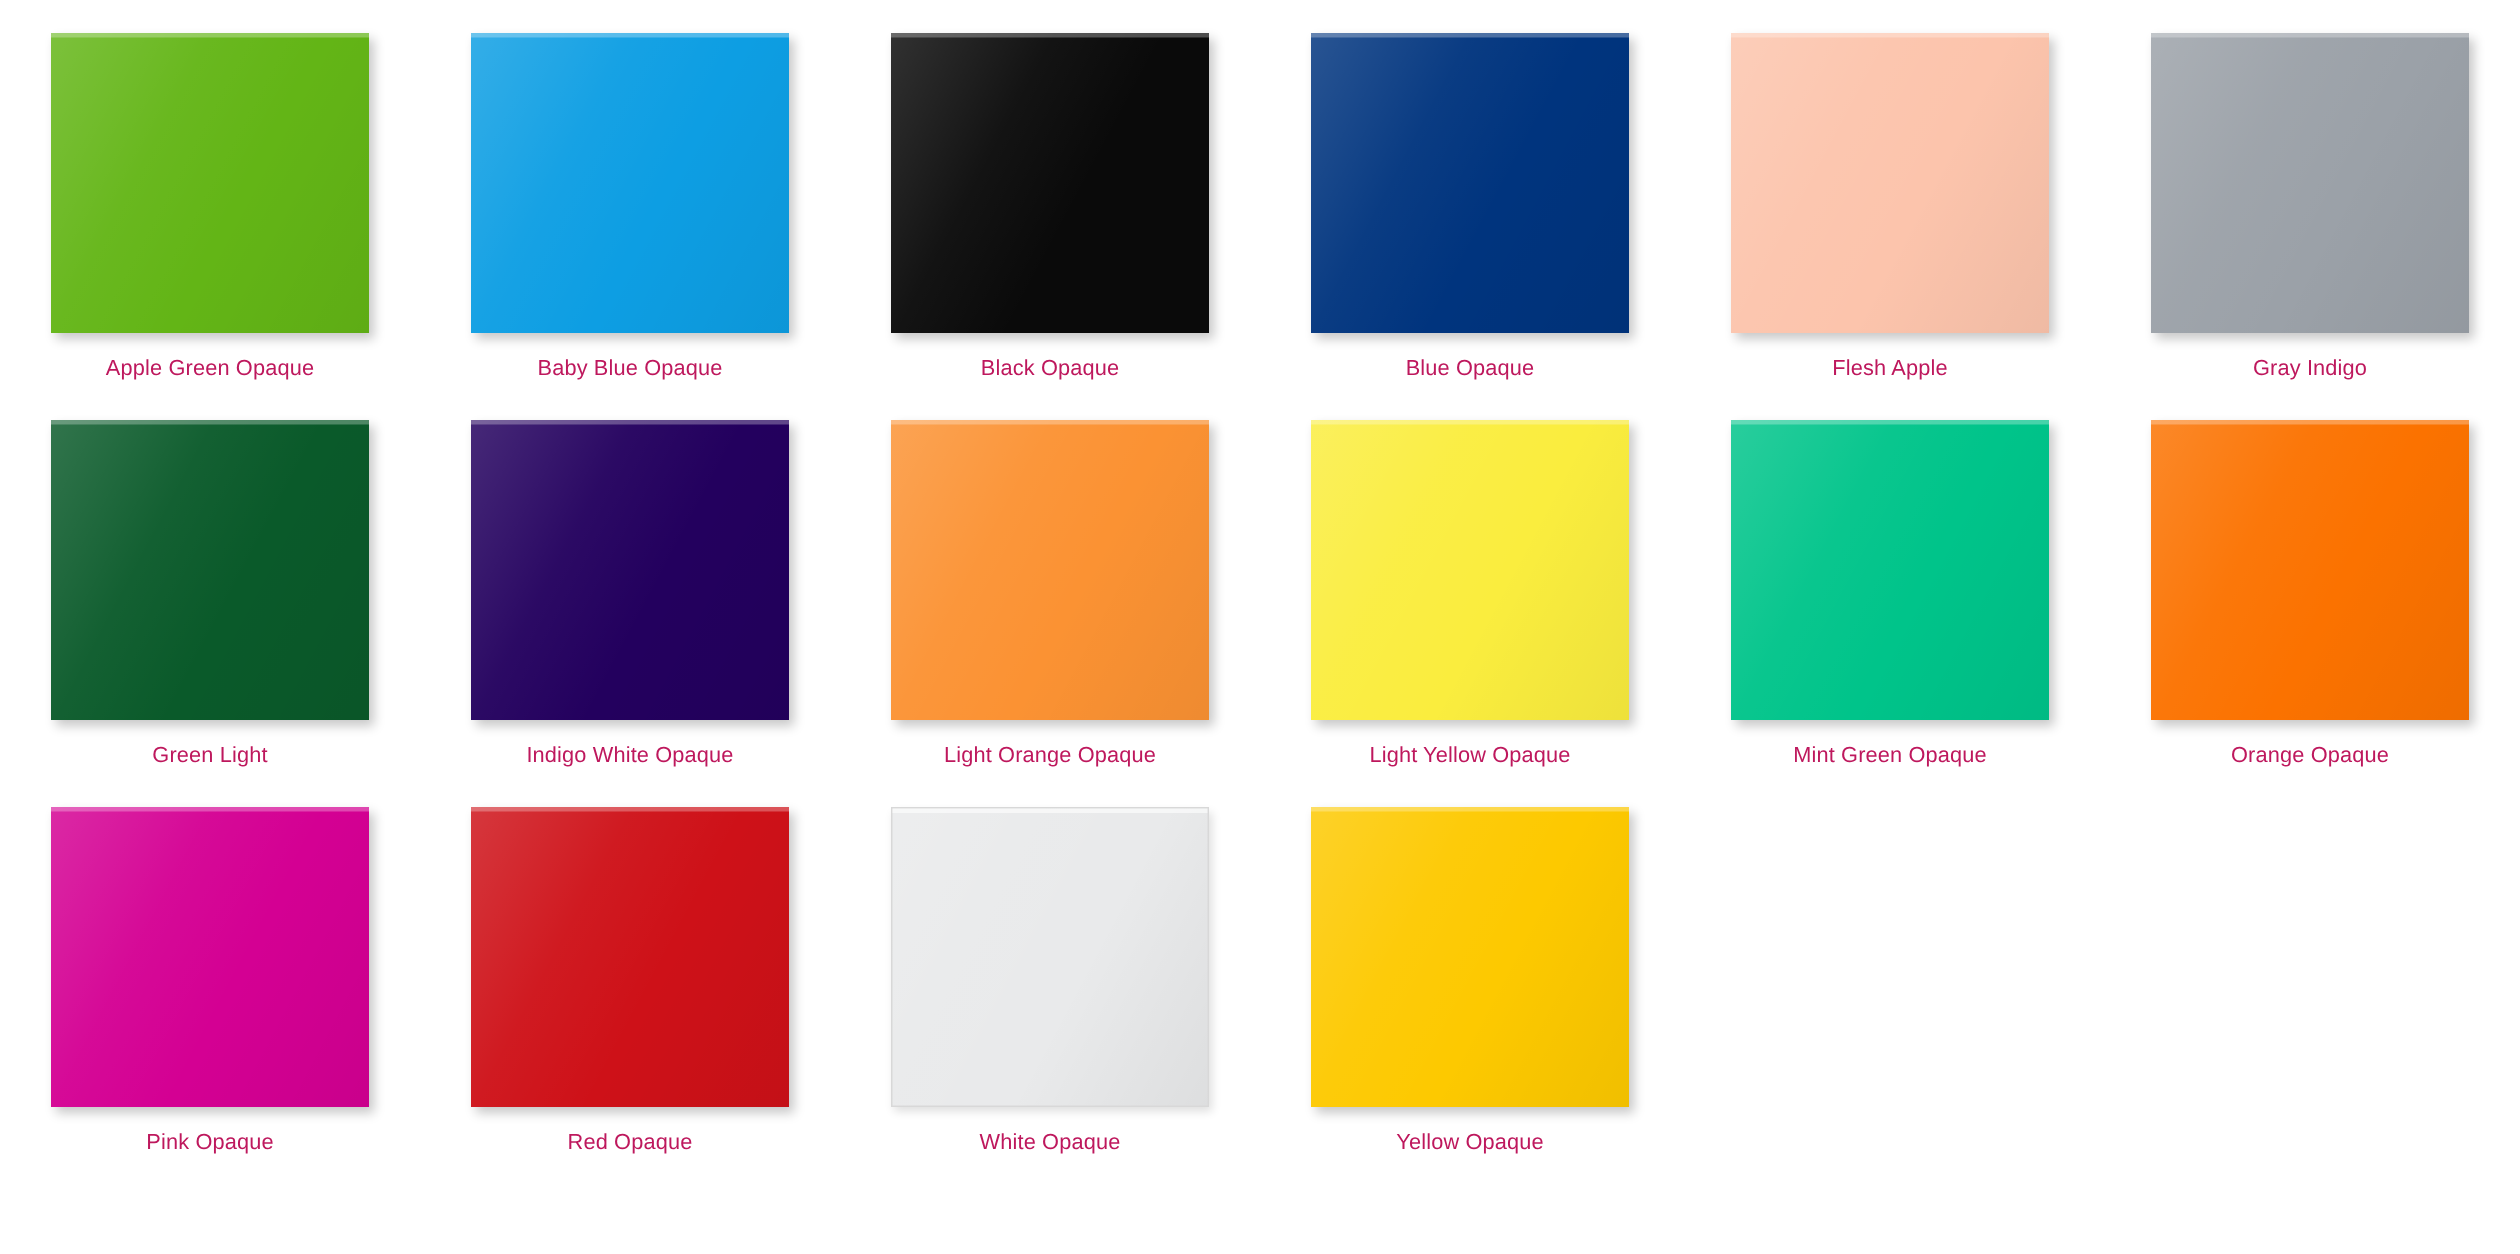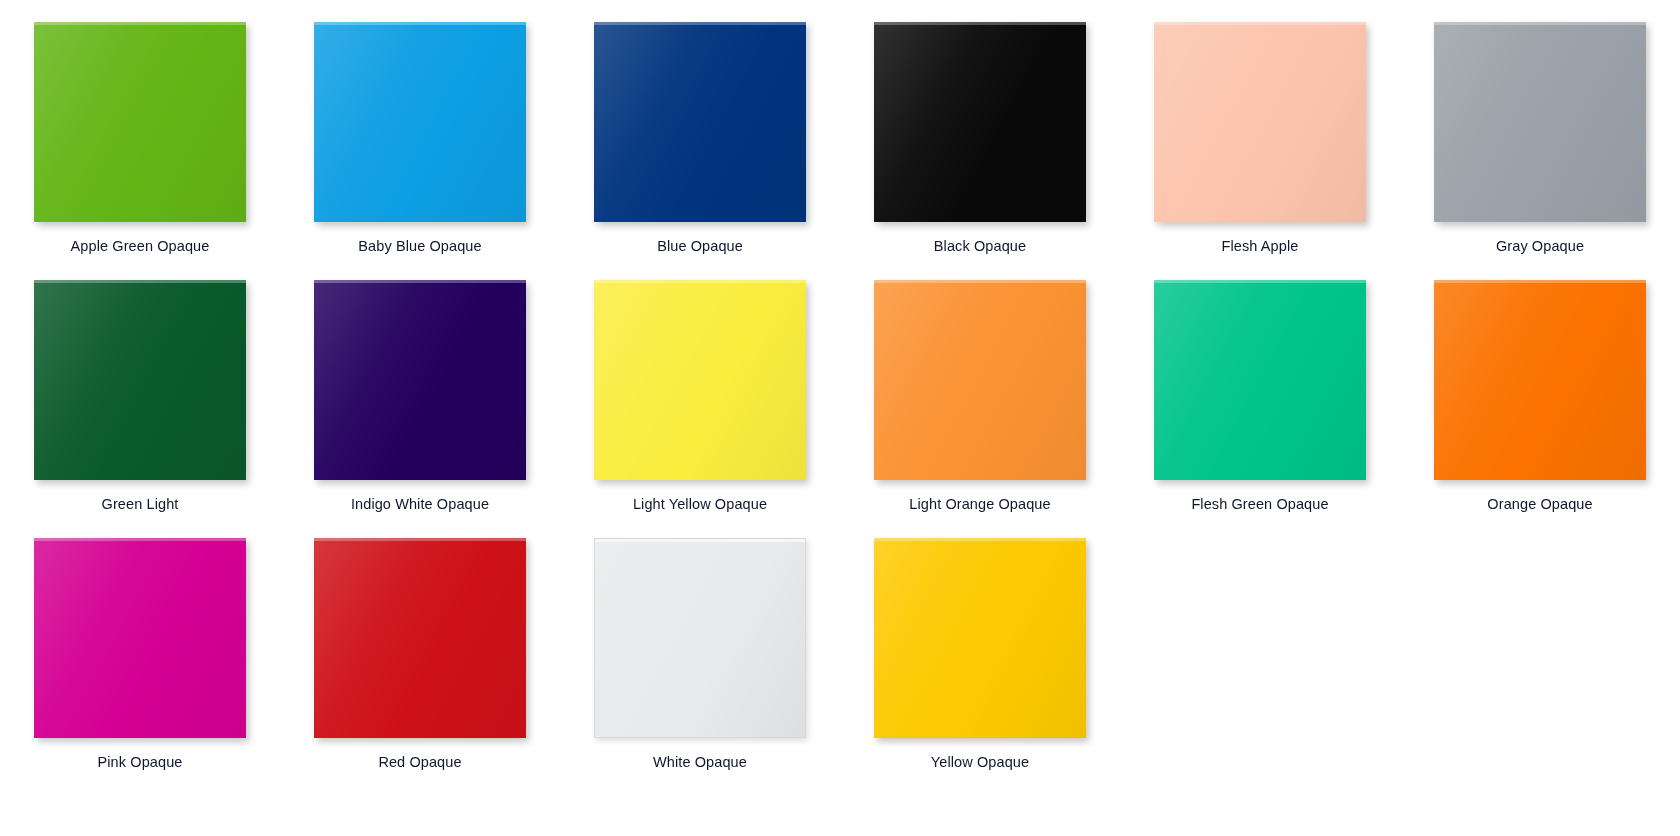--- a/index.html
+++ b/index.html
@@ -79,21 +79,21 @@
                 rgba(255,255,255,0.00) 58%,
                 rgba(0,0,0,0.05) 100%);
     pointer-events: none;
   }
 
   .swatch-label {
     margin-top: 15px;
     font-size: 14.5px;
     line-height: 18px;
     letter-spacing: 0.1px;
-    color: #0f172a;
+    color: #be185d;
     text-align: center;
     white-space: nowrap;
   }
 </style>
 </head>
 <body>
 
 <div id="swatch-grid">
     <div class="swatch-cell">
       <div class="chip-wrap">
@@ -106,89 +106,89 @@
     <div class="swatch-cell">
       <div class="chip-wrap">
         <div class="chip" title="Baby Blue Opaque" style="background: rgb(13, 158, 227);">
           <div class="chip-sheen"></div>
         </div>
       </div>
       <div class="swatch-label">Baby Blue Opaque</div>
     </div>
     <div class="swatch-cell">
       <div class="chip-wrap">
+        <div class="chip" title="Black Opaque" style="background: rgb(10, 10, 10);">
+          <div class="chip-sheen"></div>
+        </div>
+      </div>
+      <div class="swatch-label">Black Opaque</div>
+    </div>
+    <div class="swatch-cell">
+      <div class="chip-wrap">
         <div class="chip" title="Blue Opaque" style="background: rgb(0, 52, 126);">
           <div class="chip-sheen"></div>
         </div>
       </div>
       <div class="swatch-label">Blue Opaque</div>
     </div>
     <div class="swatch-cell">
       <div class="chip-wrap">
-        <div class="chip" title="Black Opaque" style="background: rgb(10, 10, 10);">
-          <div class="chip-sheen"></div>
-        </div>
-      </div>
-      <div class="swatch-label">Black Opaque</div>
-    </div>
-    <div class="swatch-cell">
-      <div class="chip-wrap">
         <div class="chip" title="Flesh Opaque" style="background: rgb(252, 196, 172);">
           <div class="chip-sheen"></div>
         </div>
       </div>
       <div class="swatch-label">Flesh Apple</div>
     </div>
     <div class="swatch-cell">
       <div class="chip-wrap">
         <div class="chip" title="Gray Opaque" style="background: rgb(155, 161, 168);">
           <div class="chip-sheen"></div>
         </div>
       </div>
-      <div class="swatch-label">Gray Opaque</div>
+      <div class="swatch-label">Gray Indigo</div>
     </div>
     <div class="swatch-cell">
       <div class="chip-wrap">
         <div class="chip" title="Green Opaque" style="background: rgb(10, 90, 42);">
           <div class="chip-sheen"></div>
         </div>
       </div>
       <div class="swatch-label">Green Light</div>
     </div>
     <div class="swatch-cell">
       <div class="chip-wrap">
         <div class="chip" title="Indigo Blue Opaque" style="background: rgb(35, 0, 94);">
           <div class="chip-sheen"></div>
         </div>
       </div>
       <div class="swatch-label">Indigo White Opaque</div>
     </div>
     <div class="swatch-cell">
       <div class="chip-wrap">
+        <div class="chip" title="Light Orange Opaque" style="background: rgb(251, 146, 51);">
+          <div class="chip-sheen"></div>
+        </div>
+      </div>
+      <div class="swatch-label">Light Orange Opaque</div>
+    </div>
+    <div class="swatch-cell">
+      <div class="chip-wrap">
         <div class="chip" title="Light Yellow Opaque" style="background: rgb(250, 237, 62);">
           <div class="chip-sheen"></div>
         </div>
       </div>
       <div class="swatch-label">Light Yellow Opaque</div>
     </div>
     <div class="swatch-cell">
       <div class="chip-wrap">
-        <div class="chip" title="Light Orange Opaque" style="background: rgb(251, 146, 51);">
-          <div class="chip-sheen"></div>
-        </div>
-      </div>
-      <div class="swatch-label">Light Orange Opaque</div>
-    </div>
-    <div class="swatch-cell">
-      <div class="chip-wrap">
         <div class="chip" title="Mint Green Opaque" style="background: rgb(0, 196, 138);">
           <div class="chip-sheen"></div>
         </div>
       </div>
-      <div class="swatch-label">Flesh Green Opaque</div>
+      <div class="swatch-label">Mint Green Opaque</div>
     </div>
     <div class="swatch-cell">
       <div class="chip-wrap">
         <div class="chip" title="Orange Opaque" style="background: rgb(251, 114, 0);">
           <div class="chip-sheen"></div>
         </div>
       </div>
       <div class="swatch-label">Orange Opaque</div>
     </div>
     <div class="swatch-cell">

